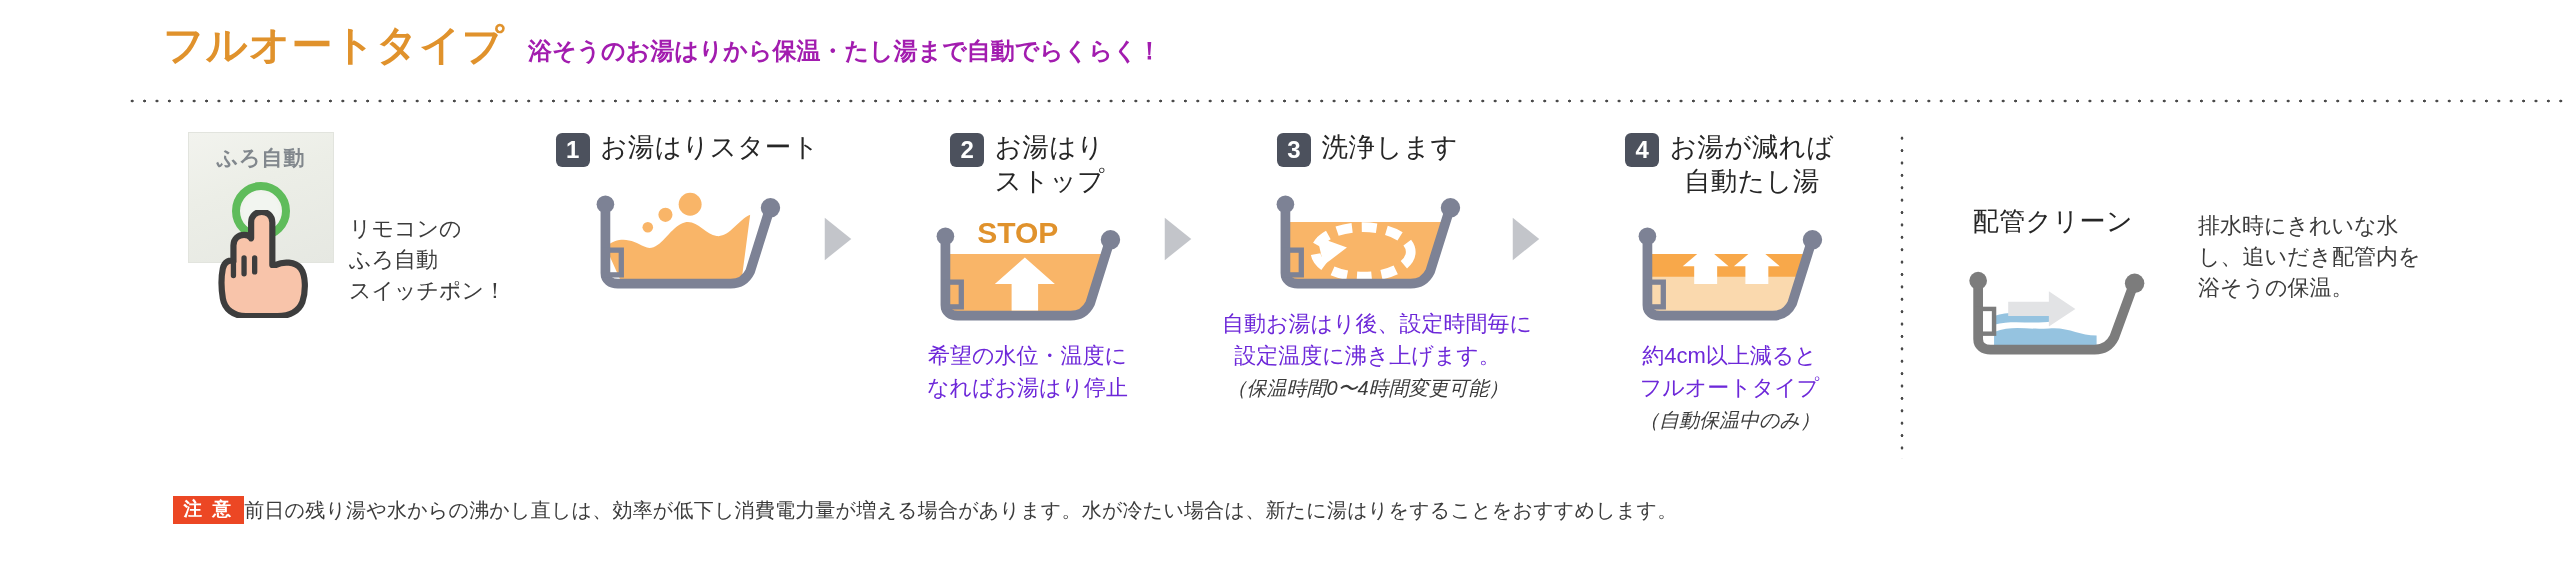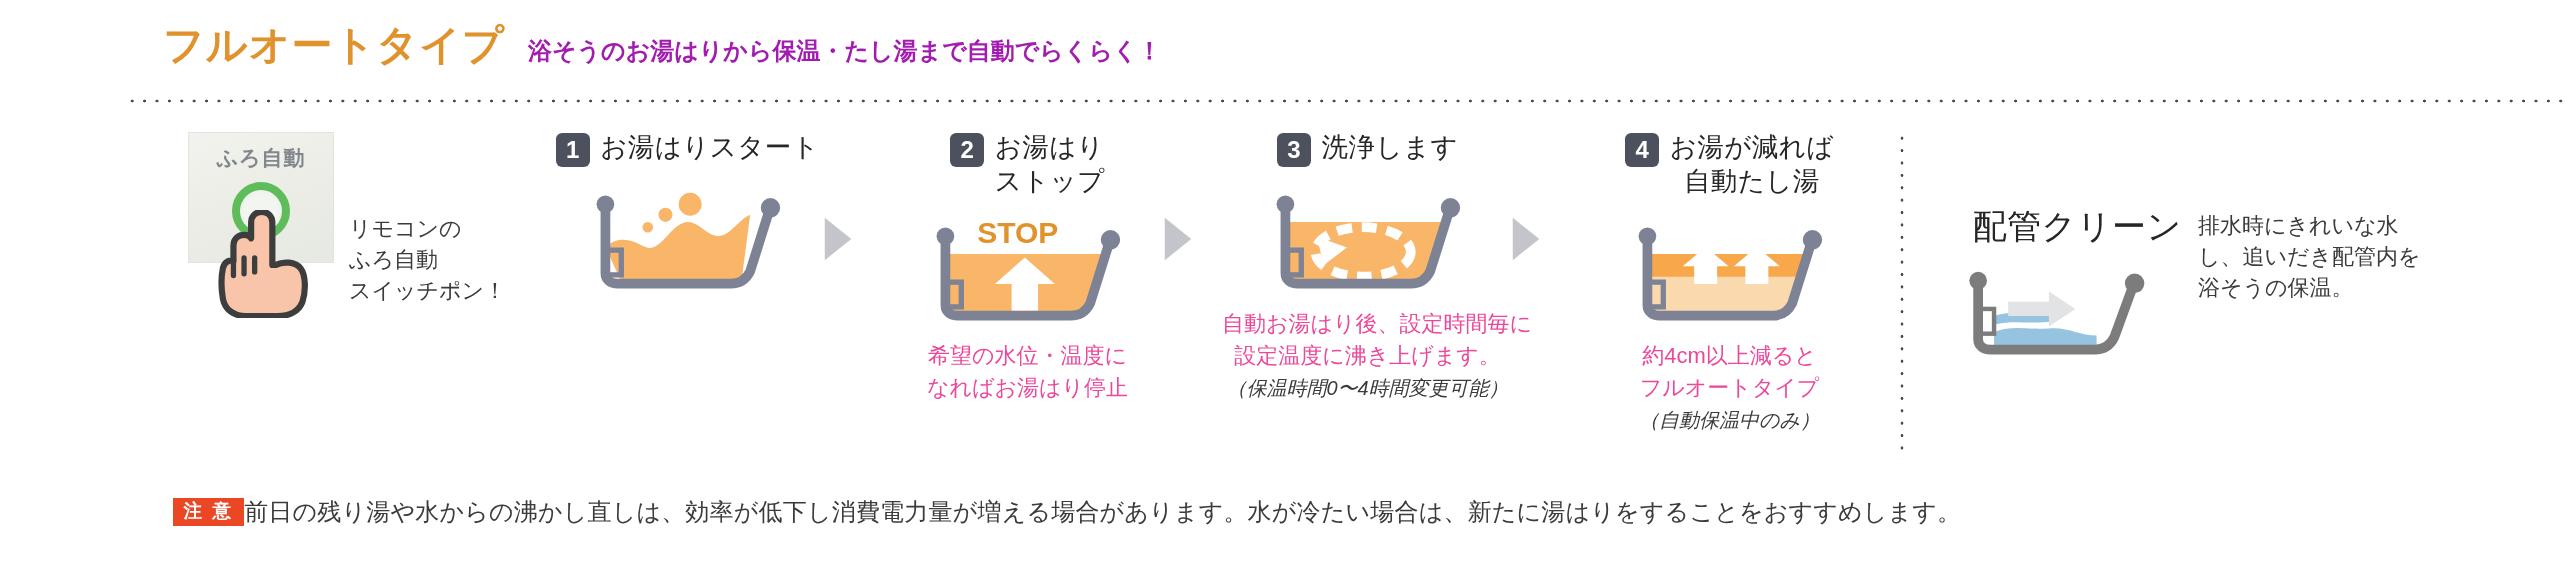--- a/index.html
+++ b/index.html
@@ -167,21 +167,21 @@
   .step-art {
     position: relative;
     height: 132px;
     margin-top: 8.8px;
   }
   .step-art svg { display: block; margin: 0 auto; }
 
   .step-desc {
     font-size: 22px;
     line-height: 1.48;
-    color: #ec4899;
+    color: #6d28d9;
     white-space: nowrap;
   }
   .step-note {
     font-size: 20px;
     line-height: 1.5;
     color: #3b3b3b;
     white-space: nowrap;
     font-style: italic;
   }
 
@@ -212,21 +212,21 @@
     position: absolute;
     left: 1916px;
     top: 185px;
     width: 618px;
     height: 230px;
   }
   .pipe-title {
     position: absolute;
     left: 8.8px;
     top: 19.4px;
-    font-size: 34px;
+    font-size: 26px;
     color: #262626;
     white-space: nowrap;
     letter-spacing: 0.4px;
   }
   .pipe-art {
     position: absolute;
     left: 0px;
     top: 69px;
   }
   .pipe-desc {
@@ -261,21 +261,21 @@
   .caution-badge {
     background: #ec4724;
     color: #ffffff;
     font-size: 18.5px;
     font-weight: bold;
     padding: 4.4px 10.6px 5.3px 10.6px;
     letter-spacing: 2.6px;
     line-height: 1;
   }
   .caution-text {
-    font-size: 24px;
+    font-size: 20px;
     color: #3b3b3b;
     letter-spacing: 0.2px;
   }
 </style>
 </head>
 <body>
 
 <div id="root">
 
   <div class="header">

